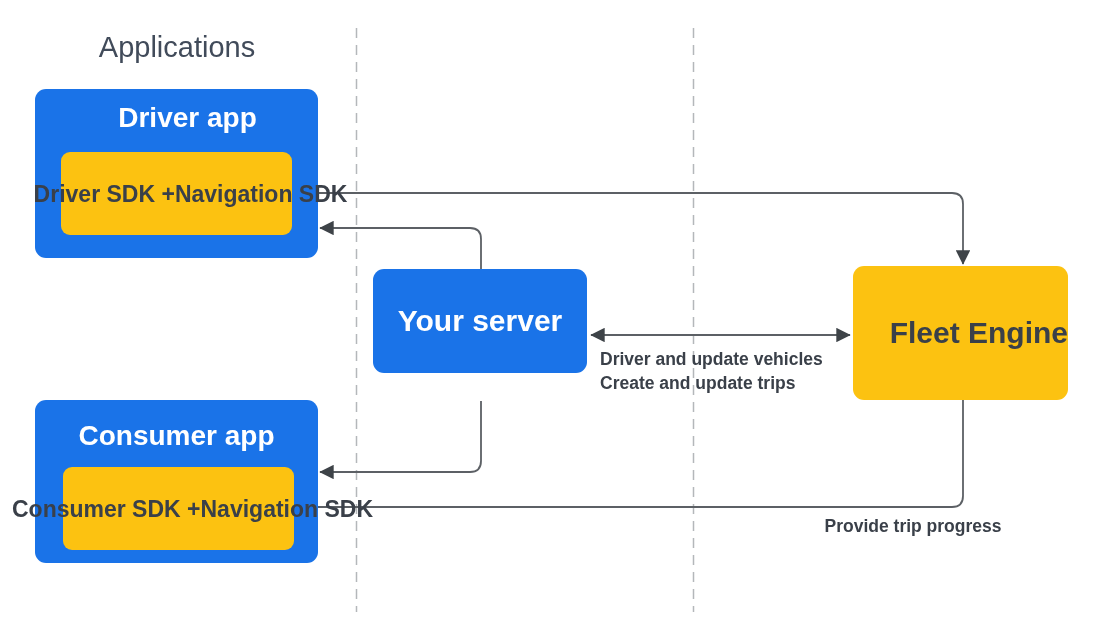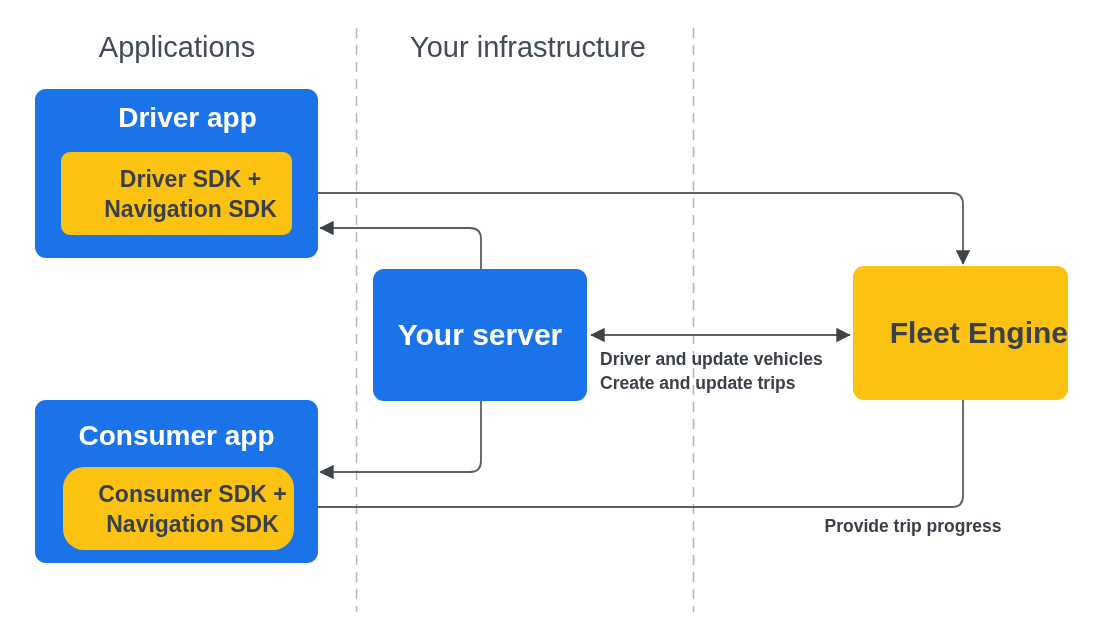--- a/index.html
+++ b/index.html
@@ -23,21 +23,21 @@
   .box { position:absolute; border-radius:11px; box-sizing:border-box; }
   .blue { background:var(--blue); }
   .yellow { background:var(--yellow); }
 
   .app-title {
     position:absolute; left:0; right:0; text-align:center;
     color:var(--white-text); font-weight:bold; font-size:28px; line-height:32px;
     white-space:nowrap;
   }
   .sdk {
-    display:flex; flex-direction:column; align-items:center; justify-content:center;
+    display:flex; flex-direction:row; align-items:center; justify-content:center;
     text-align:center; font-weight:bold; font-size:23px; line-height:30px;
     color:var(--dark-text); border-radius:9px;padding-left:28px;
   }
   .sdk span { display:block; white-space:nowrap; }
 
   .hub {
     display:flex; align-items:center; justify-content:center;
     font-weight:bold; font-size:30px; white-space:nowrap;
   }
   .hub.blue  { color:var(--white-text); }
@@ -65,39 +65,38 @@
     <line class="divider" x1="693.5" y1="28" x2="693.5" y2="612"></line>
 
     <path class="edge" d="M 293 193 L 952 193 Q 963 193 963 204 L 963 264" marker-end="url(#arrowhead)"></path>
     <path class="edge" d="M 481 269 L 481 239 Q 481 228 470 228 L 320 228" marker-end="url(#arrowhead)"></path>
     <path class="edge" d="M 591 335 L 850 335" marker-start="url(#arrowhead)" marker-end="url(#arrowhead)"></path>
     <path class="edge" d="M 481 401 L 481 461 Q 481 472 470 472 L 320 472" marker-end="url(#arrowhead)"></path>
     <path class="edge" d="M 963 400 L 963 496 Q 963 507 952 507 L 297 507" marker-end="url(#arrowhead)"></path>
   </svg>
 
   <div class="col-header" style="left:177px; top:30px;">Applications</div>
-  <div class="col-header" style="left:528px; top:30px;">Your infrastructure</div>
 
   <div class="box blue" style="left:35px; top:89px; width:283px; height:169px;">
     <div class="app-title" style="top:13px;padding-left:22px;">Driver app</div>
     <div class="box yellow sdk" style="left:26px; top:63px; width:231px; height:83px;">
       <span>Driver SDK +</span>
       <span>Navigation SDK</span>
     </div>
   </div>
 
   <div class="box blue" style="left:35px; top:400px; width:283px; height:163px;">
     <div class="app-title" style="top:20px;">Consumer app</div>
-    <div class="box yellow sdk" style="left:28px; top:67px; width:231px; height:83px;border-radius:21px;">
+    <div class="box yellow sdk" style="left:28px; top:67px; width:231px; height:83px;">
       <span>Consumer SDK +</span>
       <span>Navigation SDK</span>
     </div>
   </div>
 
-  <div class="box blue hub" style="left:373px; top:269px; width:214px; height:132px;">
+  <div class="box blue hub" style="left:373px; top:269px; width:214px; height:104px;">
     <span>Your server</span>
   </div>
 
   <div class="box yellow hub" style="left:853px; top:266px; width:215px; height:134px;">
     <span>Fleet Engine</span>
   </div>
 
   <div class="edge-label" style="left:600px; top:347px;">Driver and update vehicles</div>
   <div class="edge-label" style="left:600px; top:371px;">Create and update trips</div>
   <div class="edge-label centered" style="left:913px; top:514px;">Provide trip progress</div>

